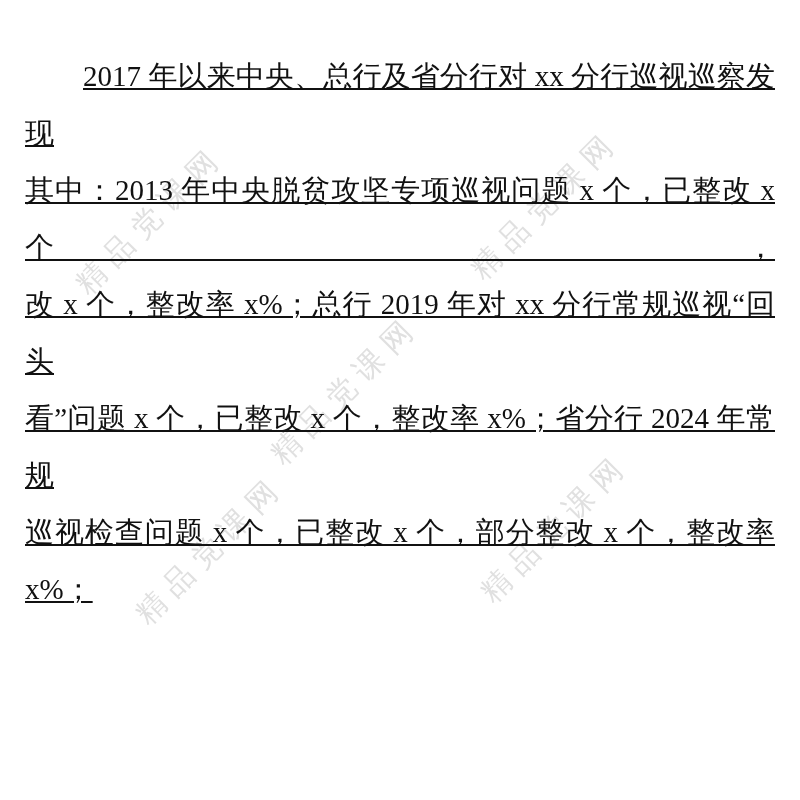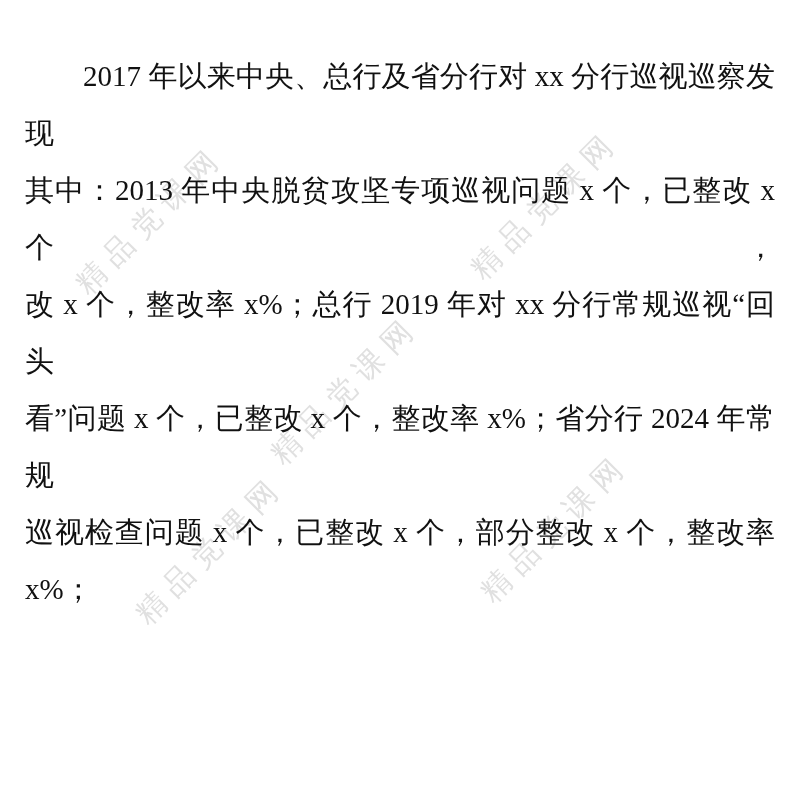--- a/index.html
+++ b/index.html
@@ -42,20 +42,21 @@
     left: 25px;
     top: 48px;
     width: 750px;
   }
   .para-line {
     font-size: 29px;
     line-height: 57px;
     text-align: justify;
     text-align-last: justify;
     white-space: normal;
+    text-decoration: underline;
   }
   .para-line.first { text-indent: 2em; }
 </style>
 </head>
 <body>
 
 <div class="page">
 
   <div class="wm-layer">
     <span class="wm p1">精品党课网</span>

